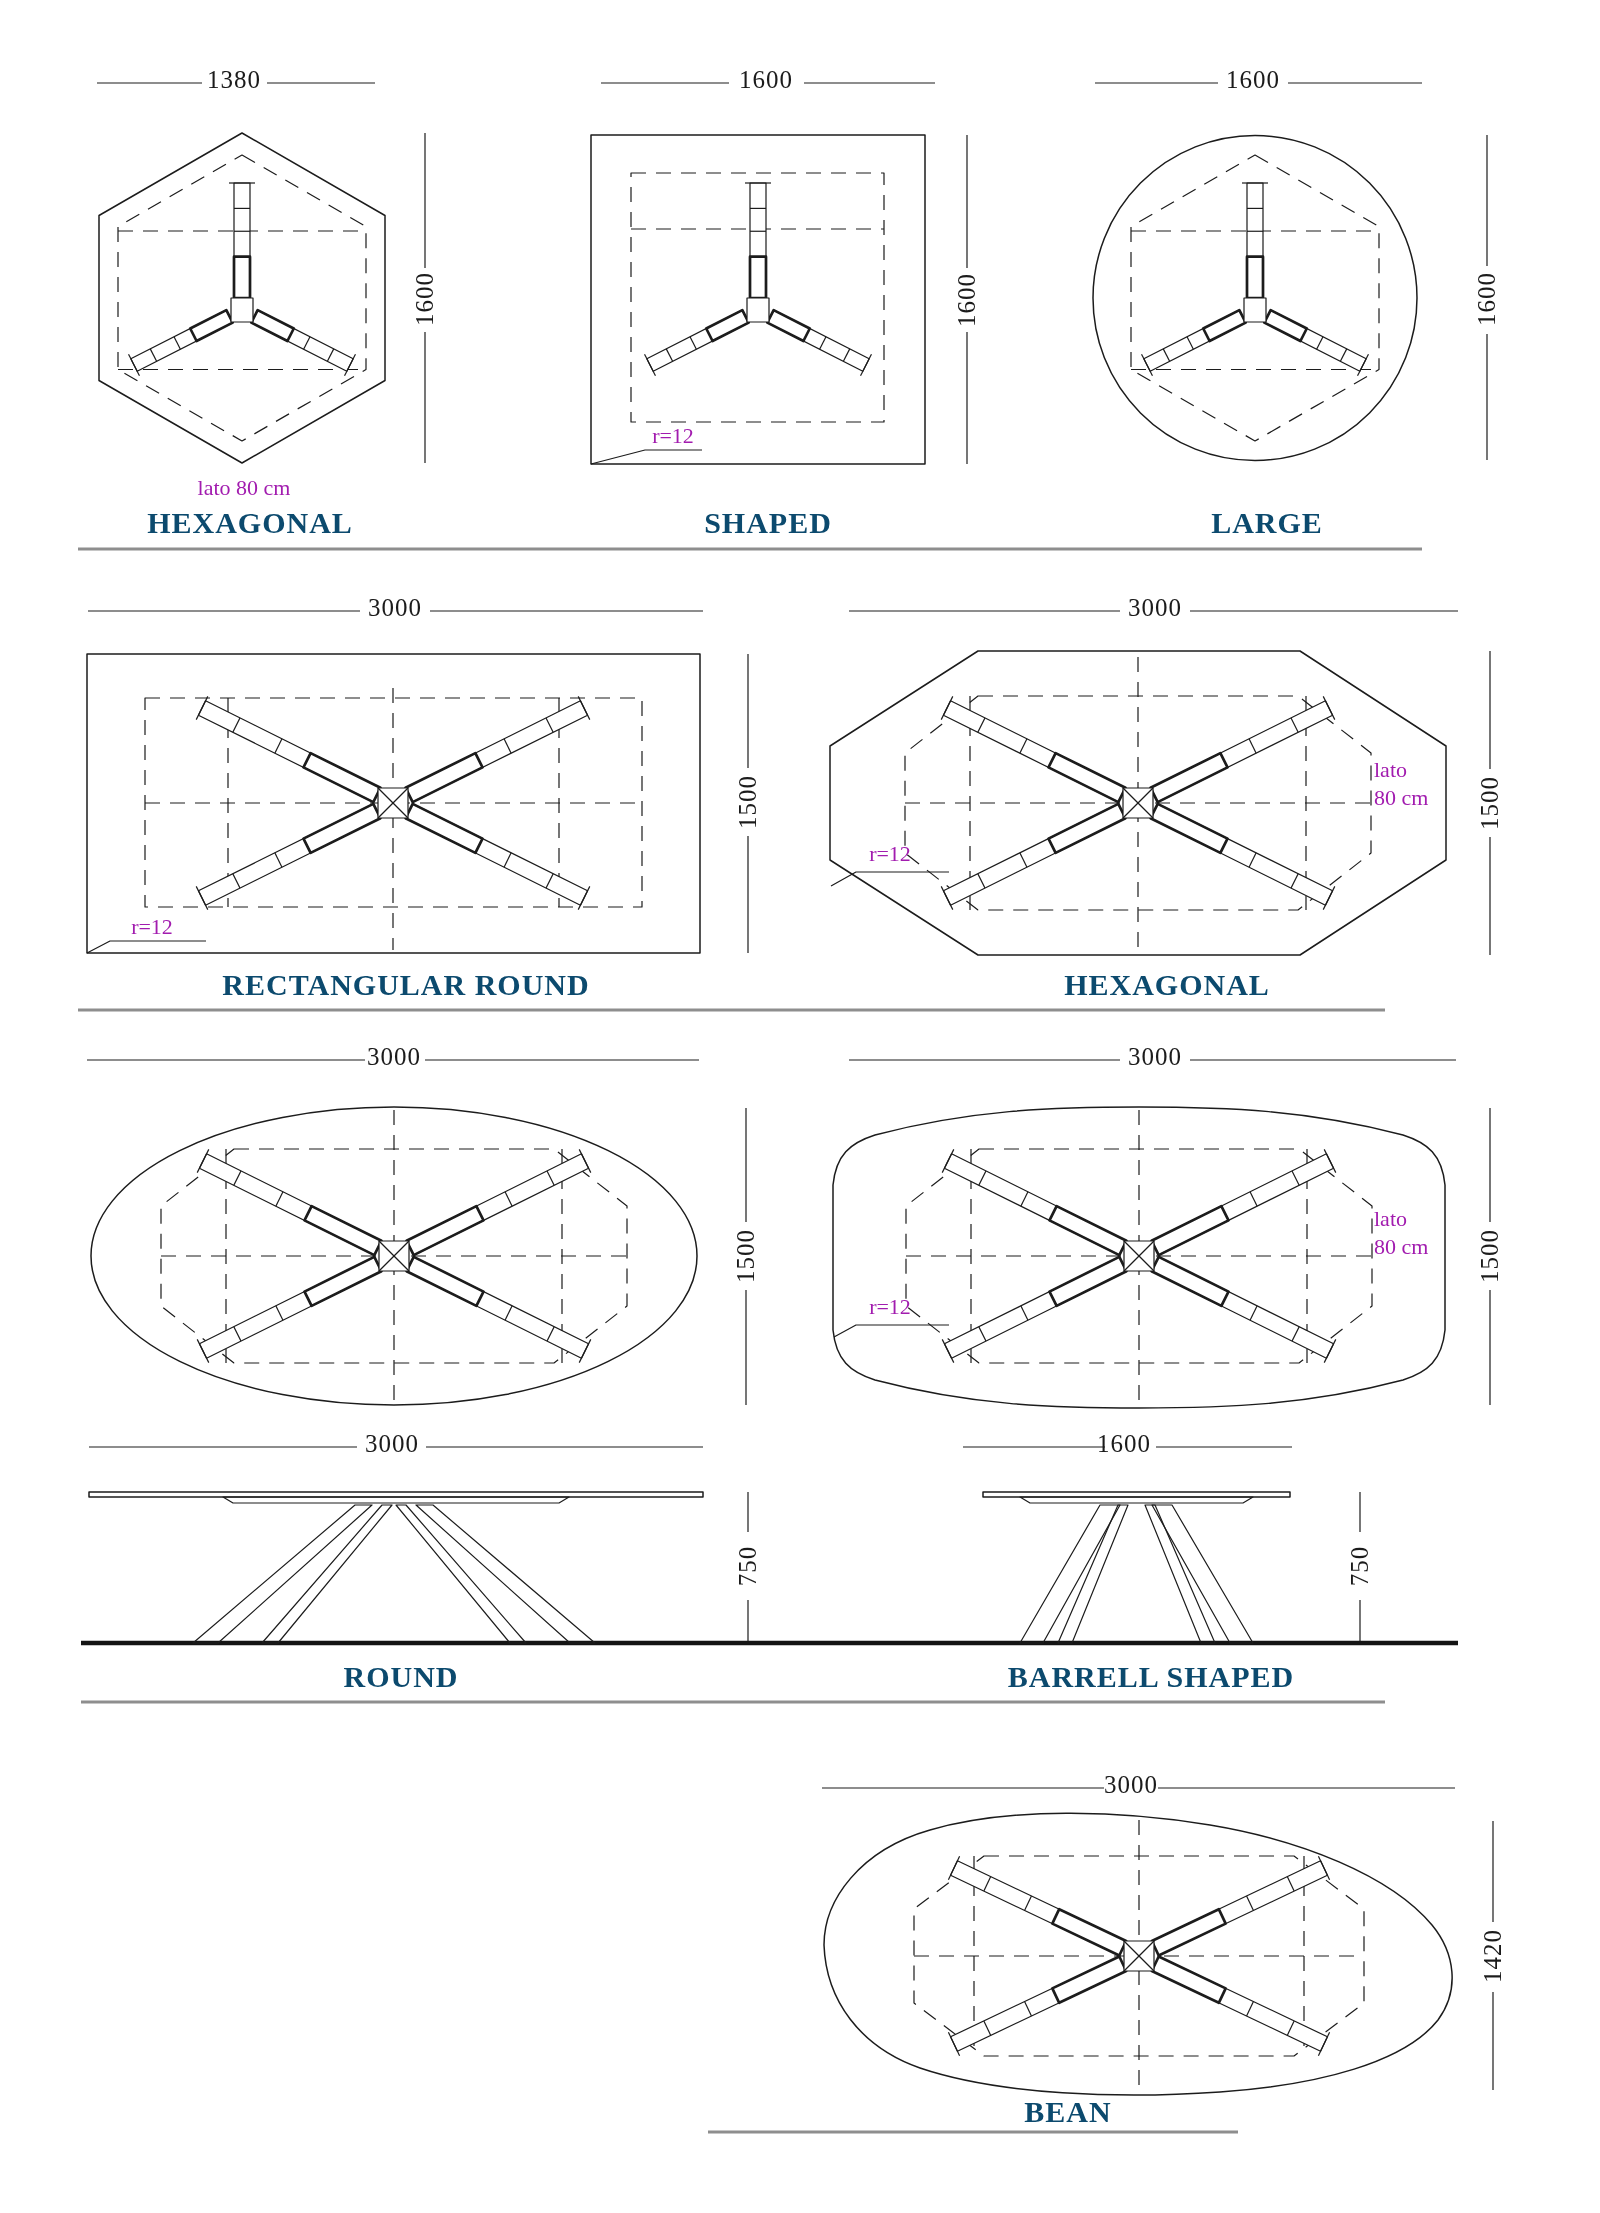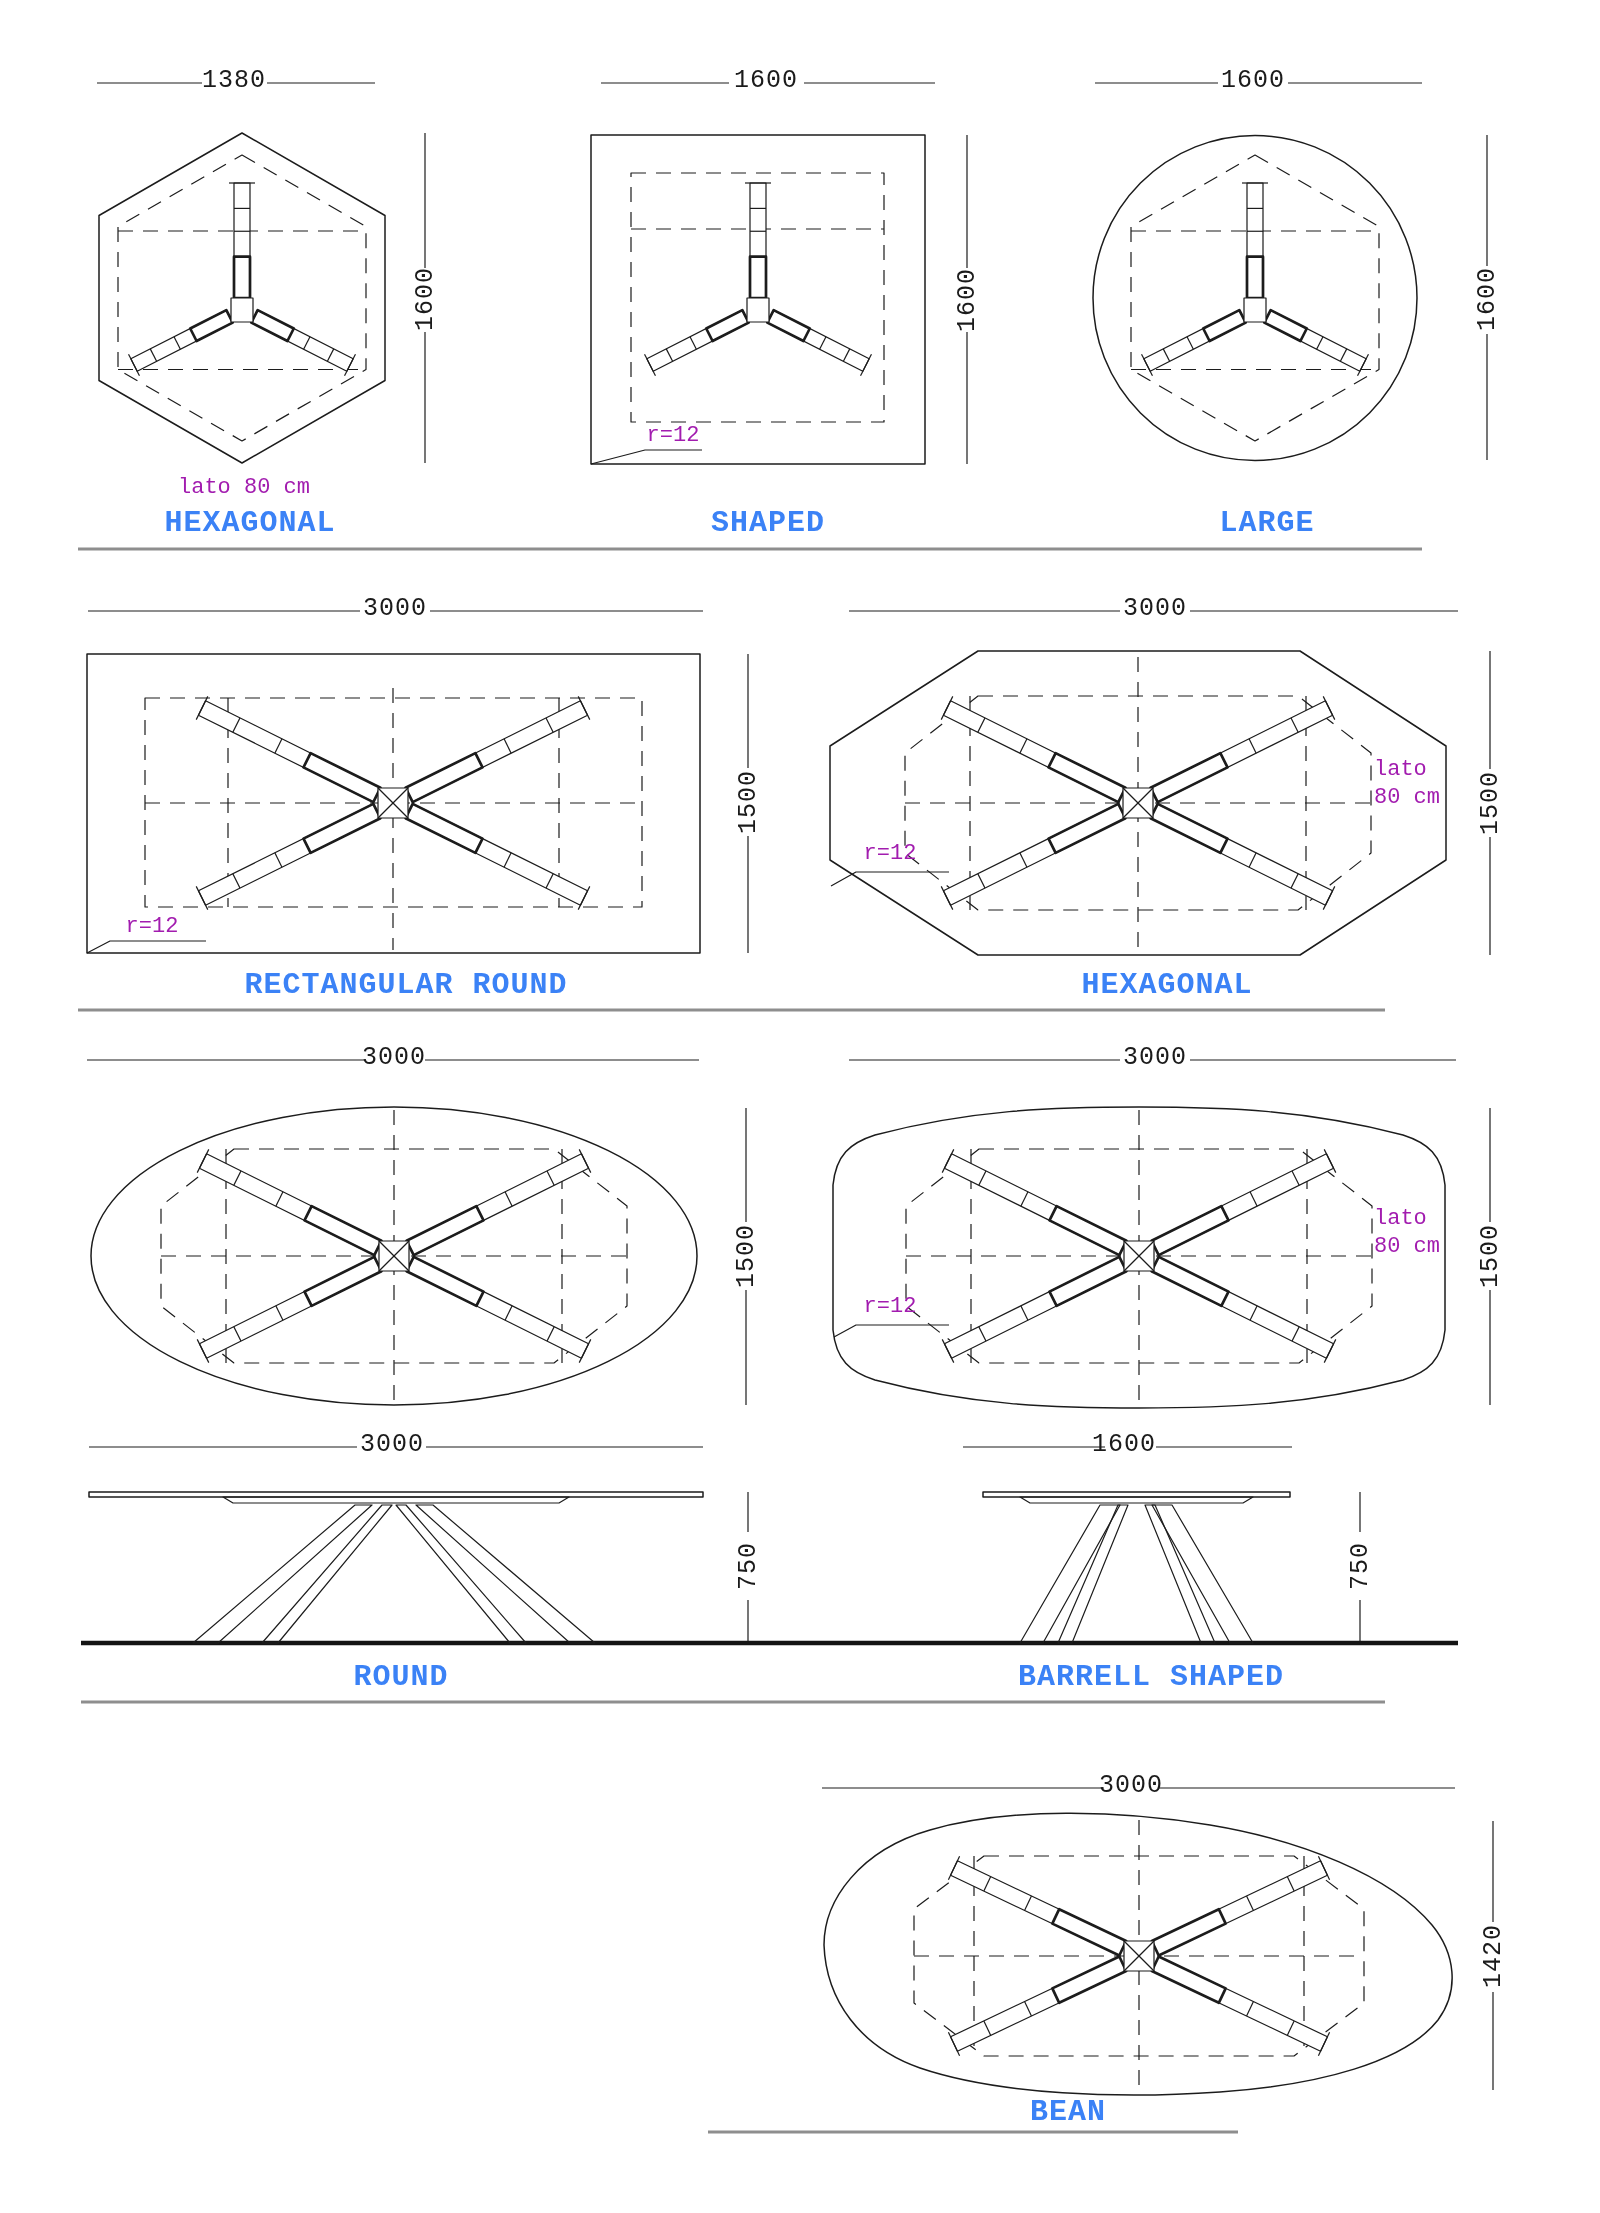--- a/index.html
+++ b/index.html
@@ -1,31 +1,31 @@
 <!DOCTYPE html>
 <html><head>
 <meta charset="utf-8">
 <style>
   html,body{margin:0;padding:0;background:#fff}
   #canvas{position:relative;width:1600px;height:2213px;background:#fff;
-    font-family:Liberation Mono, monospace;overflow:hidden}
+    font-family:Liberation Serif, serif;overflow:hidden}
   #art{position:absolute;left:0;top:0}
   #art path{fill:none;stroke:#1c1c1c;stroke-width:1.2;stroke-linejoin:round}
   #art path.o{stroke-width:1.5}
   #art path.b{stroke-width:2.7}
   #art path.d{stroke-dasharray:15 10;stroke-width:1.2}
   #art path.f{fill:#ffffff}
   #art path.sep{stroke:#8e8e8e;stroke-width:3}
   #art path.ground{stroke:#141414;stroke-width:4.5}
   #art ellipse{fill:none;stroke:#1c1c1c;stroke-width:1.5}
   .t{position:absolute;transform:translate(-50%,-50%);font-size:25px;color:#1b1b1b;
      letter-spacing:1px;white-space:nowrap}
   .t.rot{transform:translate(-50%,-50%) rotate(-90deg)}
   .title{position:absolute;transform:translate(-50%,-50%);font-size:30px;font-weight:700;
-     color:#3b82f6;letter-spacing:1px;white-space:nowrap}
+     color:#0c4a6e;letter-spacing:1px;white-space:nowrap}
   .note{position:absolute;font-size:22px;color:#a21caf;white-space:pre-line;line-height:28px}
   .note.center{transform:translate(-50%,-50%);white-space:nowrap}
 </style>
 </head>
 <body>
 
 <div id="canvas">
   <svg id="art" width="1600" height="2213" viewBox="0 0 1600 2213">
       <path d="M97 83L202 83"></path>
       <path d="M267 83L375 83"></path>

